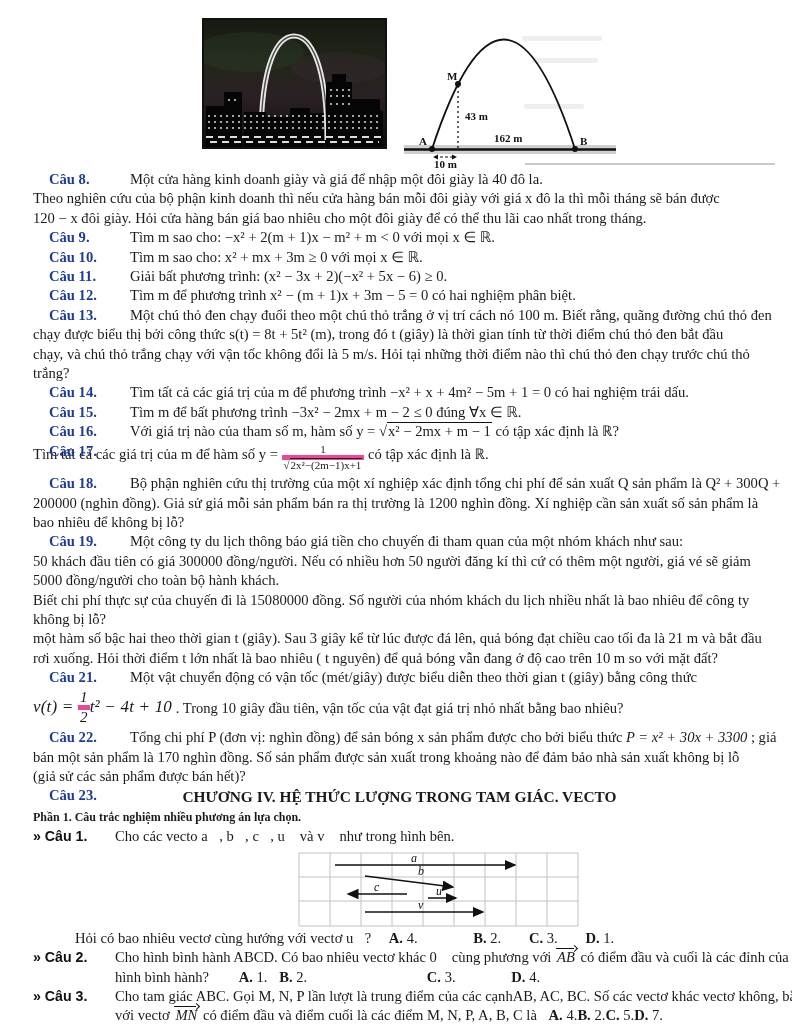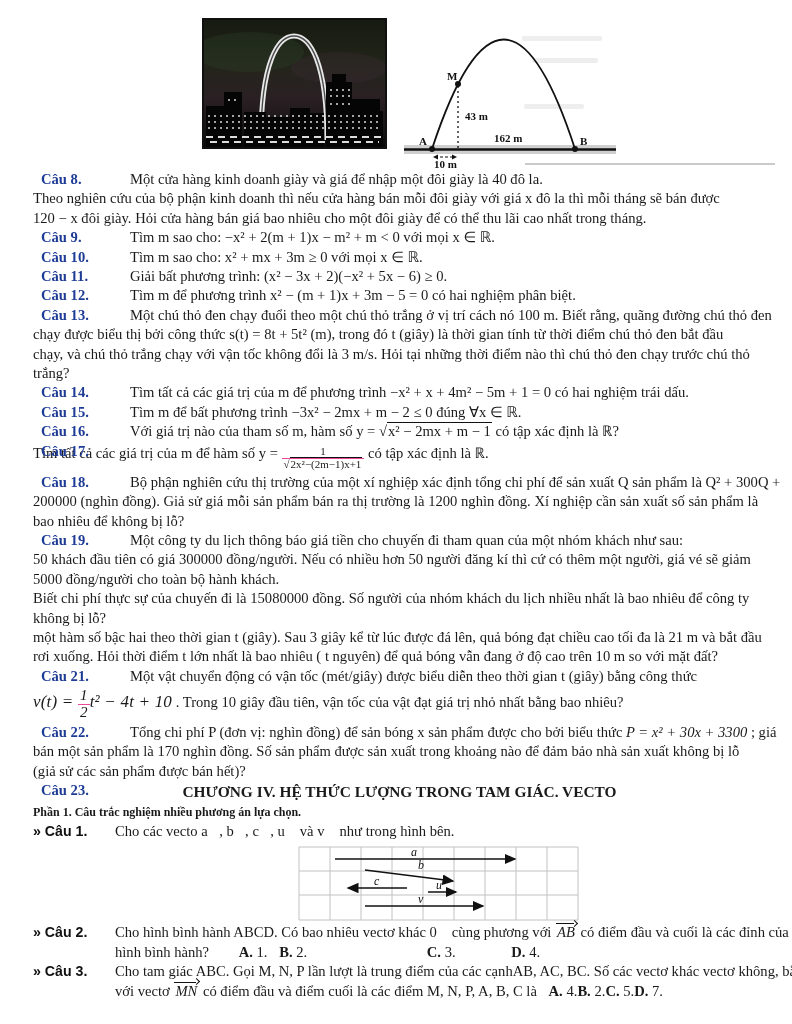--- a/index.html
+++ b/index.html
@@ -6,32 +6,32 @@
   body{width:792px;height:1024px;background:#ffffff;overflow:hidden;position:relative;
        font-family:"Liberation Serif", serif;color:#1a1a1a;}
   .doc{padding:18px 26px 0 33px;width:733px;}
   
   .figrow{display:flex;align-items:flex-start;margin-left:169px;}
   .photo{border:2px solid #101010;background:#000;width:181px;height:127px;flex:0 0 auto;}
   .diagram{margin-left:17px;flex:0 0 auto;}
   
   .line{font-size:14.6px;line-height:19.4px;white-space:nowrap;}
   .qfirst{position:relative;padding-left:97px;}
-  .qlabel{position:absolute;left:8px;top:0;font-weight:bold;color:#1e3c96;}
+  .qlabel{position:absolute;left:16px;top:0;font-weight:bold;color:#1e3c96;}
   .tall{padding:2px 0 3px 0;}
   
   .bq{position:relative;padding-left:82px;}
   .blabel{position:absolute;left:0;top:0;font-family:"Liberation Sans",sans-serif;
           font-weight:bold;font-size:14.2px;color:#111;}
   .indent42{margin-left:42px;}
   
   .sqrt-rad{border-top:1.2px solid #111;padding:0 1px;}
   .frac{display:inline-block;vertical-align:-0.65em;text-align:center;line-height:1.02;}
   .frac .fnum{display:block;padding:0 2px;}
-  .frac .fden{display:block;border-top:1px solid #ec4899;padding:0 2px;}
+  .frac .fden{display:block;border-top:5px solid #ec4899;padding:0 2px;}
   .frac.small{font-size:11px;vertical-align:-0.9em;}
   .formula{font-size:17px;font-style:italic;letter-spacing:.2px;}
   .formula .frac{font-size:15px;}
   .mathish{font-style:italic;text-align:right;}
   .ovec{position:relative;font-style:italic;padding:0 2px;}
   .ovec::before{content:"";position:absolute;left:1px;right:3px;top:-1px;border-top:1px solid #111;}
   .ovec::after{content:"";position:absolute;right:0;top:-3.5px;width:4px;height:4px;
                border-top:1px solid #111;border-right:1px solid #111;transform:rotate(45deg);}
   
   .opt{white-space:nowrap;}
@@ -143,21 +143,21 @@
   <div class="line qfirst">
     <span class="qlabel">Câu 12.</span>
     <span>Tìm m để phương trình x² − (m + 1)x + 3m − 5 = 0 có hai nghiệm phân biệt.</span>
   </div>
 
   <div class="line qfirst">
     <span class="qlabel">Câu 13.</span>
     <span>Một chú thỏ đen chạy đuổi theo một chú thỏ trắng ở vị trí cách nó 100 m. Biết rằng, quãng đường chú thỏ đen</span>
   </div>
   <div class="line">chạy được biểu thị bởi công thức s(t) = 8t + 5t² (m), trong đó t (giây) là thời gian tính từ thời điểm chú thỏ đen bắt đầu</div>
-  <div class="line">chạy, và chú thỏ trắng chạy với vận tốc không đổi là 3 m/s. Hỏi tại những thời điểm nào thì chú thỏ đen chạy trước chú thỏ</div>
+  <div class="line">chạy, và chú thỏ trắng chạy với vận tốc không đổi là 5 m/s. Hỏi tại những thời điểm nào thì chú thỏ đen chạy trước chú thỏ</div>
   <div class="line">trắng?</div>
 
   <div class="line qfirst">
     <span class="qlabel">Câu 14.</span>
     <span>Tìm tất cả các giá trị của m để phương trình −x² + x + 4m² − 5m + 1 = 0 có hai nghiệm trái dấu.</span>
   </div>
   <div class="line qfirst">
     <span class="qlabel">Câu 15.</span>
     <span>Tìm m để bất phương trình −3x² − 2mx + m − 2 ≤ 0 đúng ∀x ∈ ℝ.</span>
   </div>
@@ -249,20 +249,27 @@
     </g>
     <g font-family="Liberation Serif, serif" font-size="12" font-style="italic" fill="#111">
       <text x="113" y="11">a⃗</text>
       <text x="120" y="24">b⃗</text>
       <text x="76" y="40">c⃗</text>
       <text x="138" y="44">u⃗</text>
       <text x="120" y="58">v⃗</text>
     </g>
   </svg>
 
+  <div class="line indent42">
+    <span>Hỏi có bao nhiêu vectơ cùng hướng với vectơ u⃗?</span>
+    <span class="opt" style="margin-left:14px"><span class="k">A.</span> <span>4.</span></span>
+    <span class="opt" style="margin-left:52px"><span class="k">B.</span> <span>2.</span></span>
+    <span class="opt" style="margin-left:24px"><span class="k">C.</span> <span>3.</span></span>
+    <span class="opt" style="margin-left:24px"><span class="k">D.</span> <span>1.</span></span>
+  </div>
 
   <div class="line bq">
     <span class="blabel"><span>»</span> <span>Câu 2.</span></span>
     <span>Cho hình bình hành ABCD. Có bao nhiêu vectơ khác 0⃗ cùng phương với </span><span class="ovec">AB</span><span> có điểm đầu và cuối là các đỉnh của</span>
   </div>
   <div class="line bq">
     <span>hình bình hành?</span>
     <span class="opt" style="margin-left:26px"><span class="k">A.</span> <span>1.</span></span>
     <span class="opt" style="margin-left:8px"><span class="k">B.</span> <span>2.</span></span>
     <span class="opt" style="margin-left:116px"><span class="k">C.</span> <span>3.</span></span>

